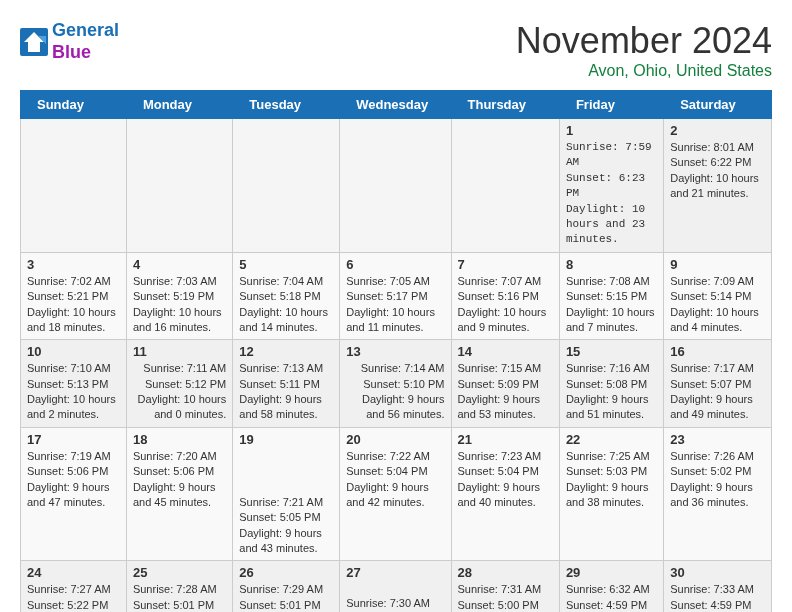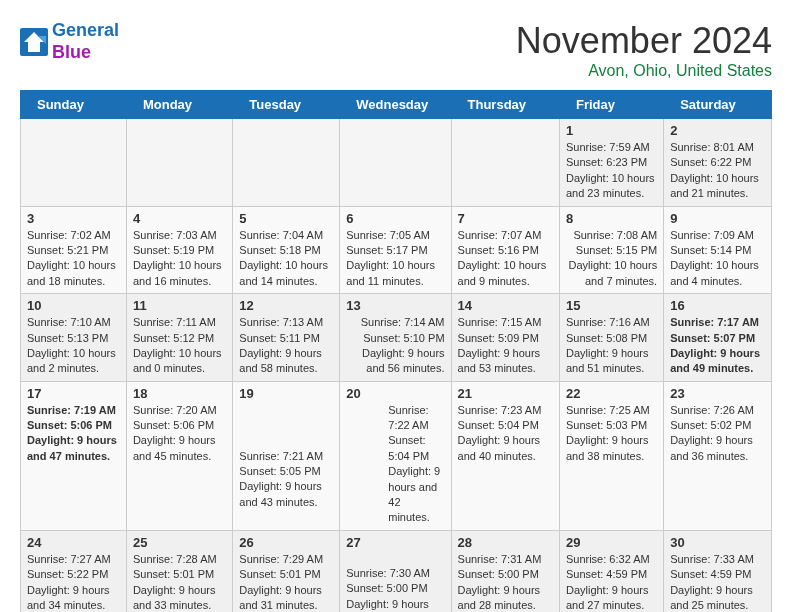--- a/index.html
+++ b/index.html
@@ -122,21 +122,21 @@
   </thead>
   <tbody id="calendar-body">
   <tr>
         <td class="empty"></td>
         <td class="empty"></td>
         <td class="empty"></td>
         <td class="empty"></td>
         <td class="empty"></td>
         <td class="shaded">
           <div class="day-number">1</div>
-          <div class="day-info" style="white-space: pre-line;">Sunrise: 7:59 AM
+          <div class="day-info" style="white-space: pre-line; font-family: Liberation Mono, monospace;">Sunrise: 7:59 AM
 Sunset: 6:23 PM
 Daylight: 10 hours and 23 minutes.</div>
         </td>
         <td class="shaded">
           <div class="day-number">2</div>
           <div class="day-info" style="white-space: pre-line;">Sunrise: 8:01 AM
 Sunset: 6:22 PM
 Daylight: 10 hours and 21 minutes.</div>
         </td>
       </tr>
@@ -166,41 +166,41 @@
 Daylight: 10 hours and 11 minutes.</div>
         </td>
         <td>
           <div class="day-number">7</div>
           <div class="day-info" style="white-space: pre-line;">Sunrise: 7:07 AM
 Sunset: 5:16 PM
 Daylight: 10 hours and 9 minutes.</div>
         </td>
         <td>
           <div class="day-number">8</div>
-          <div class="day-info" style="white-space: pre-line; text-align: right;">Sunrise: 7:08 AM
+          <div class="day-info" style="white-space: pre-line;">Sunrise: 7:08 AM
 Sunset: 5:15 PM
 Daylight: 10 hours and 7 minutes.</div>
         </td>
         <td>
           <div class="day-number">9</div>
           <div class="day-info" style="white-space: pre-line;">Sunrise: 7:09 AM
 Sunset: 5:14 PM
 Daylight: 10 hours and 4 minutes.</div>
         </td>
       </tr>
       <tr>
         <td class="shaded">
           <div class="day-number">10</div>
           <div class="day-info" style="white-space: pre-line;">Sunrise: 7:10 AM
 Sunset: 5:13 PM
 Daylight: 10 hours and 2 minutes.</div>
         </td>
         <td class="shaded">
           <div class="day-number">11</div>
-          <div class="day-info" style="white-space: pre-line;">Sunrise: 7:11 AM
+          <div class="day-info" style="white-space: pre-line; text-align: right;">Sunrise: 7:11 AM
 Sunset: 5:12 PM
 Daylight: 10 hours and 0 minutes.</div>
         </td>
         <td class="shaded">
           <div class="day-number">12</div>
           <div class="day-info" style="white-space: pre-line;">Sunrise: 7:13 AM
 Sunset: 5:11 PM
 Daylight: 9 hours and 58 minutes.</div>
         </td>
         <td class="shaded">
@@ -216,47 +216,47 @@
 Daylight: 9 hours and 53 minutes.</div>
         </td>
         <td class="shaded">
           <div class="day-number">15</div>
           <div class="day-info" style="white-space: pre-line;">Sunrise: 7:16 AM
 Sunset: 5:08 PM
 Daylight: 9 hours and 51 minutes.</div>
         </td>
         <td class="shaded">
           <div class="day-number">16</div>
-          <div class="day-info" style="white-space: pre-line; font-weight: bold;">Sunrise: 7:17 AM
+          <div class="day-info" style="white-space: pre-line;">Sunrise: 7:17 AM
 Sunset: 5:07 PM
 Daylight: 9 hours and 49 minutes.</div>
         </td>
       </tr>
       <tr>
         <td>
           <div class="day-number">17</div>
-          <div class="day-info" style="white-space: pre-line; font-weight: bold;">Sunrise: 7:19 AM
+          <div class="day-info" style="white-space: pre-line;">Sunrise: 7:19 AM
 Sunset: 5:06 PM
 Daylight: 9 hours and 47 minutes.</div>
         </td>
         <td>
           <div class="day-number">18</div>
           <div class="day-info" style="white-space: pre-line;">Sunrise: 7:20 AM
 Sunset: 5:06 PM
 Daylight: 9 hours and 45 minutes.</div>
         </td>
         <td>
           <div class="day-number">19</div>
           <div class="day-info" style="white-space: pre-line; margin-top: 48px;">Sunrise: 7:21 AM
 Sunset: 5:05 PM
 Daylight: 9 hours and 43 minutes.</div>
         </td>
         <td>
           <div class="day-number">20</div>
-          <div class="day-info" style="white-space: pre-line; margin-left: 42px;">Sunrise: 7:22 AM
+          <div class="day-info" style="white-space: pre-line;">Sunrise: 7:22 AM
 Sunset: 5:04 PM
 Daylight: 9 hours and 42 minutes.</div>
         </td>
         <td>
           <div class="day-number">21</div>
           <div class="day-info" style="white-space: pre-line;">Sunrise: 7:23 AM
 Sunset: 5:04 PM
 Daylight: 9 hours and 40 minutes.</div>
         </td>
         <td>

